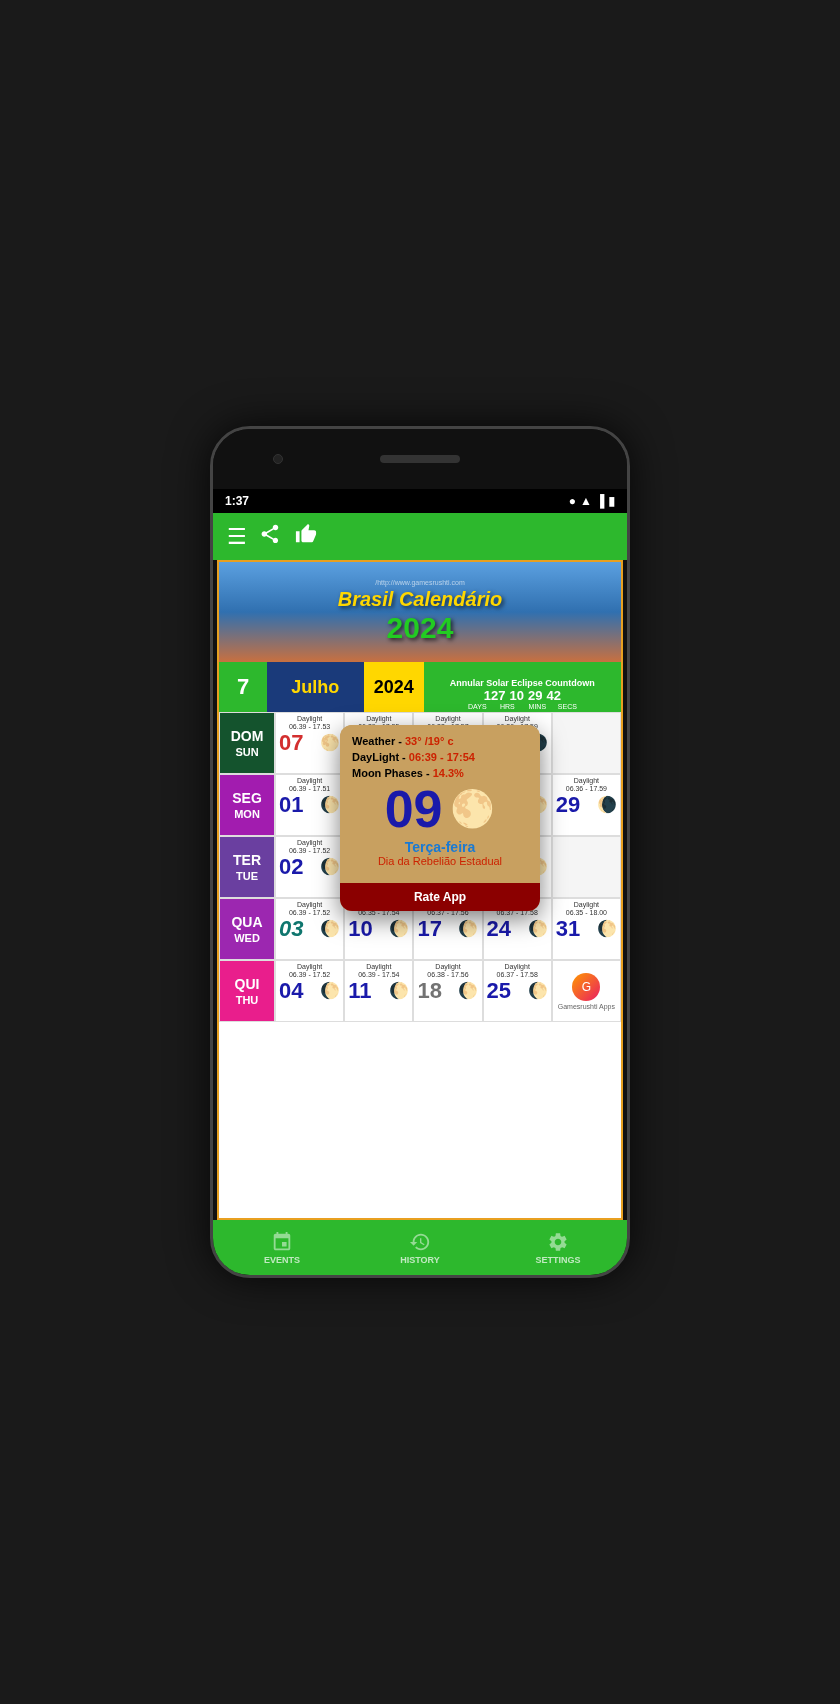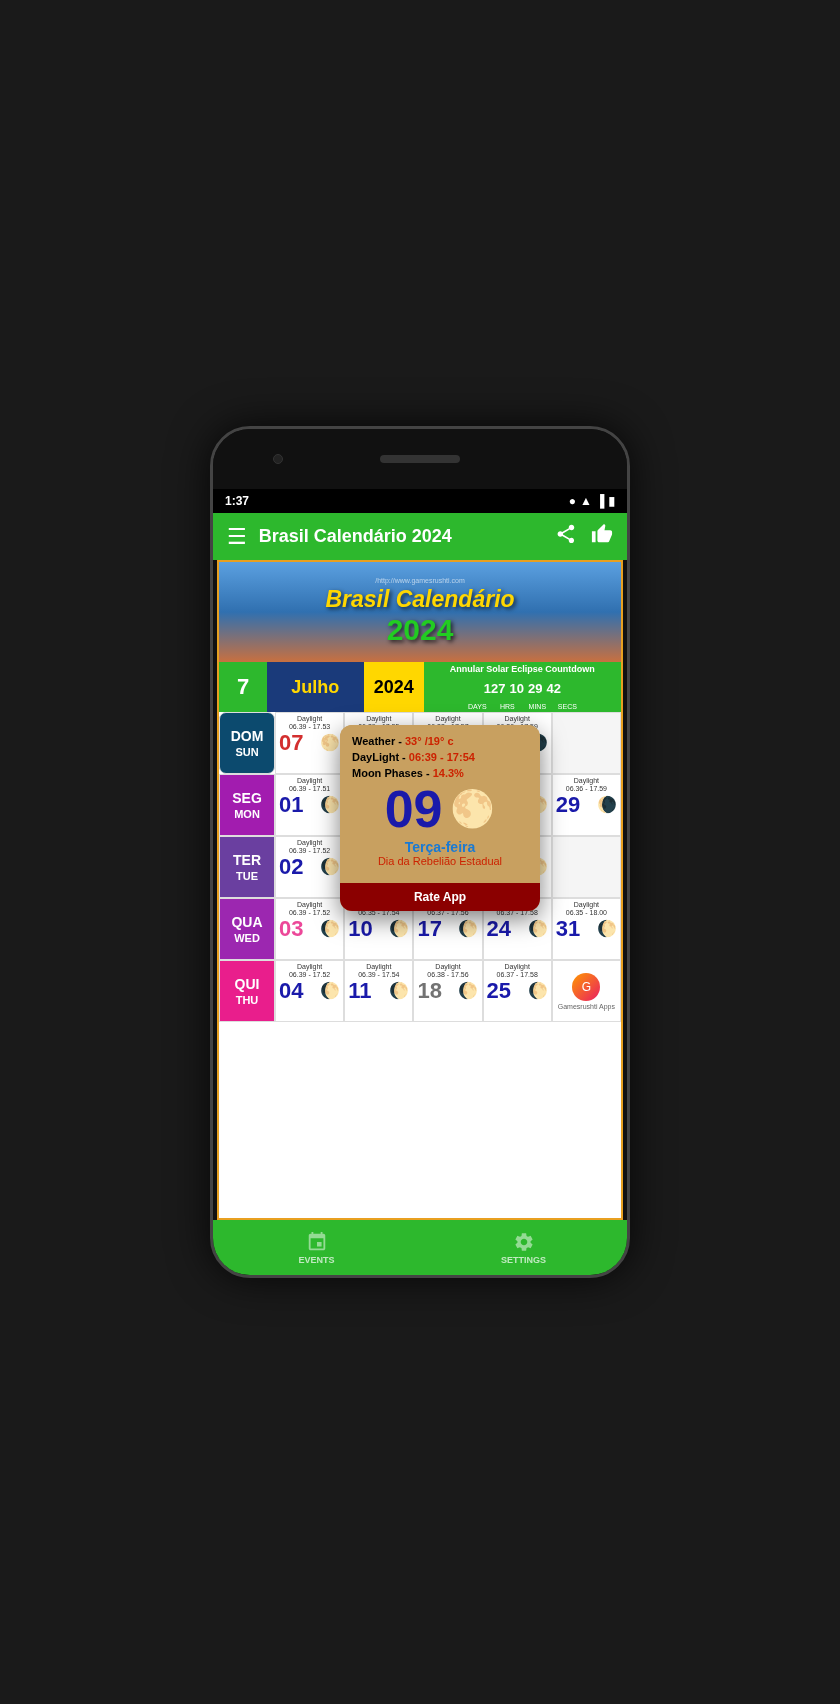--- a/index.html
+++ b/index.html
@@ -91,21 +91,21 @@
       width: 100%;
       height: 100%;
       background: linear-gradient(to bottom, #5ba0e0 0%, #3070b0 50%, #c87040 100%);
     }
     .banner-text {
       position: relative;
       text-align: center;
       z-index: 2;
     }
     .banner-title {
-      font-size: 23px;
+      font-size: 20px;
       font-weight: 900;
       color: #FFD700;
       text-shadow: 2px 2px 4px rgba(0,0,0,0.7);
       font-style: italic;
     }
     .banner-year {
       font-size: 30px;
       font-weight: 900;
       color: #22cc22;
       text-shadow: 2px 2px 4px rgba(0,0,0,0.7);
@@ -145,39 +145,39 @@
       justify-content: center;
       width: 60px;
     }
     .eclipse-box {
       background: #2db82d;
       color: white;
       flex: 2;
       display: flex;
       flex-direction: column;
       align-items: center;
-      justify-content: space-between;
+      justify-content: flex-end;
       padding: 2px;
     }
     .eclipse-title { font-size: 9px; font-weight: bold; text-align: center; }
     .eclipse-counts { display: flex; gap: 4px; font-size: 13px; font-weight: bold; }
     .eclipse-labels { display: flex; gap: 2px; font-size: 7px; }
     .eclipse-label { width: 28px; text-align: center; }
     .day-header {
       display: flex;
       flex-direction: column;
       align-items: center;
       justify-content: center;
       padding: 4px 2px;
       font-size: 14px;
       font-weight: 900;
       border: 0.5px solid #ddd;
       color: white;
     }
-    .day-header.dom { background: #0c4a6e; border-radius: 7px; }
+    .day-header.dom { background: #14532d; }
     .day-header.seg { background: #a21caf; }
     .day-header.ter { background: #6a3fa0; }
     .day-header.qua { background: #9c27b0; }
     .day-header.qui { background: #e91e8c; }
     .day-header span { font-size: 11px; margin-top: 2px; }
     .cal-cell {
       border: 0.5px solid #ddd;
       padding: 2px 3px;
       display: flex;
       flex-direction: column;
@@ -337,21 +337,20 @@
     <div class="status-icons">
       <span>●</span>
       <span>▲</span>
       <span>▐</span>
       <span>▮</span>
     </div>
   </div>
 
   <div class="app-header">
     <span style="color:white;font-size:22px;cursor:pointer;">☰</span>
-    <span class="app-header-title">Brasil Calendário 2024</span>
     <div class="app-header-icons">
       <span style="cursor:pointer;">
         <svg width="22" height="22" viewBox="0 0 24 24" fill="white">
             <path d="M18 16c-.8 0-1.5.3-2 .8l-7.3-4.2c.1-.2.1-.4.1-.6s0-.4-.1-.6L16 7.2c.5.5 1.2.8 2 .8 1.7 0 3-1.3 3-3s-1.3-3-3-3-3 1.3-3 3c0 .2 0 .4.1.6L7.8 9.8C7.3 9.3 6.6 9 5.8 9c-1.7 0-3 1.3-3 3s1.3 3 3 3c.8 0 1.5-.3 2-.8l7.3 4.2c-.1.2-.1.4-.1.6 0 1.6 1.3 2.9 2.9 2.9s2.9-1.3 2.9-2.9-1.2-3-2.8-3z"></path>
           </svg>
       </span>
       <span style="cursor:pointer;">
         <svg width="22" height="22" viewBox="0 0 24 24" fill="white">
             <path d="M1 21h4V9H1v12zm22-11c0-1.1-.9-2-2-2h-6.3l.9-4.6.03-.3c0-.4-.16-.8-.44-1.08L14.17 1 7.58 7.59C7.22 7.95 7 8.45 7 9v10c0 1.1.9 2 2 2h9c.83 0 1.54-.5 1.84-1.22l3.02-7.05c.09-.23.14-.47.14-.73v-2z"></path>
           </svg>
@@ -491,21 +490,21 @@
             <span class="date-num" style="color:#1a1aaa;">30</span>
             <span class="moon-icon">🌔</span>
           </div>
       </div>
       <div class="cal-cell empty"></div>
 
       <div class="day-header qua">QUA<span>WED</span></div>
       <div class="cal-cell">
         <div class="daylight-info">Daylight<br>06.39 - 17.52</div>
         <div class="date-row">
-            <span class="date-num" style="color:#ec4899;">03</span>
+            <span class="date-num" style="color:#0f766e;font-style:italic;">03</span>
             <span class="moon-icon">🌔</span>
           </div>
       </div>
       <div class="cal-cell">
         <div class="daylight-info">Daylight<br>06.35 - 17.54</div>
         <div class="date-row">
             <span class="date-num" style="color:#1a1aaa;">10</span>
             <span class="moon-icon">🌔</span>
           </div>
       </div>
@@ -586,20 +585,26 @@
 
   <div class="bottom-nav">
     <div class="nav-item">
       <svg width="22" height="22" viewBox="0 0 24 24" fill="rgba(255,255,255,0.7)">
           <path d="M17 12h-5v5h5v-5zM16 1v2H8V1H6v2H5c-1.1 0-2 .9-2 2v14c0 1.1.9 2 2 2h14c1.1 0 2-.9 2-2V5c0-1.1-.9-2-2-2h-1V1h-2zm3 18H5V8h14v11z"></path>
         </svg>
       <span>EVENTS</span>
     </div>
     <div class="nav-item">
       <svg width="22" height="22" viewBox="0 0 24 24" fill="rgba(255,255,255,0.7)">
+          <path d="M13 3c-4.97 0-9 4.03-9 9H1l3.89 3.89.07.14L9 12H6c0-3.87 3.13-7 7-7s7 3.13 7 7-3.13 7-7 7c-1.93 0-3.68-.79-4.94-2.06l-1.42 1.42C8.27 19.99 10.51 21 13 21c4.97 0 9-4.03 9-9s-4.03-9-9-9zm-1 5v5l4.28 2.54.72-1.21-3.5-2.08V8H12z"></path>
+        </svg>
+      <span>HISTORY</span>
+    </div>
+    <div class="nav-item">
+      <svg width="22" height="22" viewBox="0 0 24 24" fill="rgba(255,255,255,0.7)">
           <path d="M19.14 12.94c.04-.3.06-.61.06-.94 0-.32-.02-.64-.07-.94l2.03-1.58c.18-.14.23-.41.12-.61l-1.92-3.32c-.12-.22-.37-.29-.59-.22l-2.39.96c-.5-.38-1.03-.7-1.62-.94l-.36-2.54c-.04-.24-.24-.41-.48-.41h-3.84c-.24 0-.43.17-.47.41l-.36 2.54c-.59.24-1.13.57-1.62.94l-2.39-.96c-.22-.08-.47 0-.59.22L2.74 8.87c-.12.21-.08.47.12.61l2.03 1.58c-.05.3-.09.63-.09.94s.02.64.07.94l-2.03 1.58c-.18.14-.23.41-.12.61l1.92 3.32c.12.22.37.29.59.22l2.39-.96c.5.38 1.03.7 1.62.94l.36 2.54c.05.24.24.41.48.41h3.84c.24 0 .44-.17.47-.41l.36-2.54c.59-.24 1.13-.56 1.62-.94l2.39.96c.22.08.47 0 .59-.22l1.92-3.32c.12-.22.07-.47-.12-.61l-2.01-1.58zM12 15.6c-1.98 0-3.6-1.62-3.6-3.6s1.62-3.6 3.6-3.6 3.6 1.62 3.6 3.6-1.62 3.6-3.6 3.6z"></path>
         </svg>
       <span>SETTINGS</span>
     </div>
   </div>
 
   <div class="phone-bottom">
     
     
     

